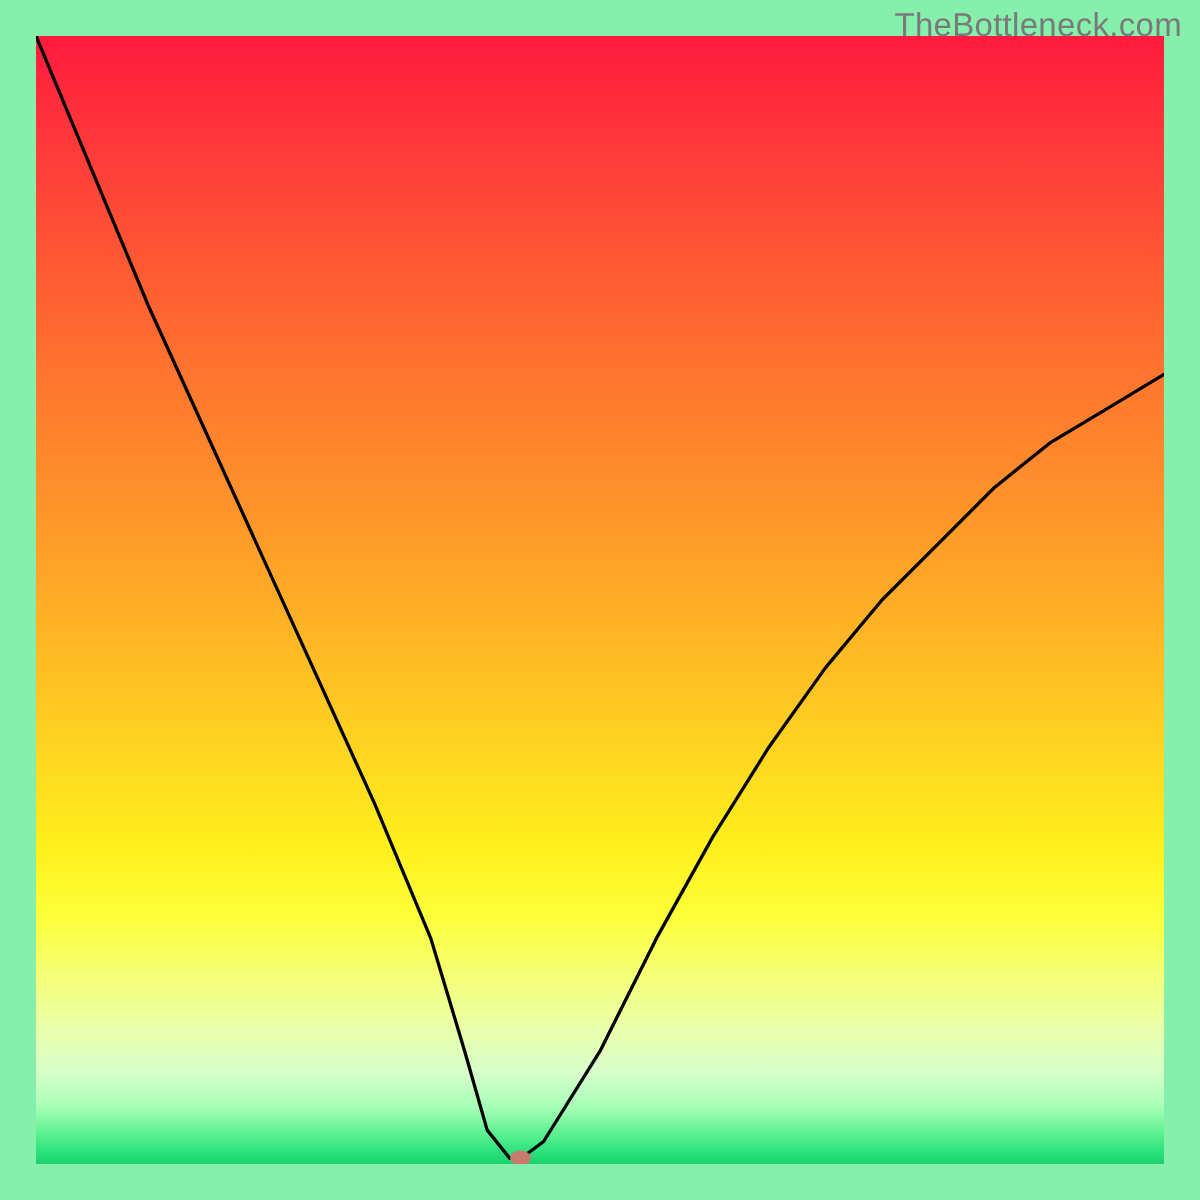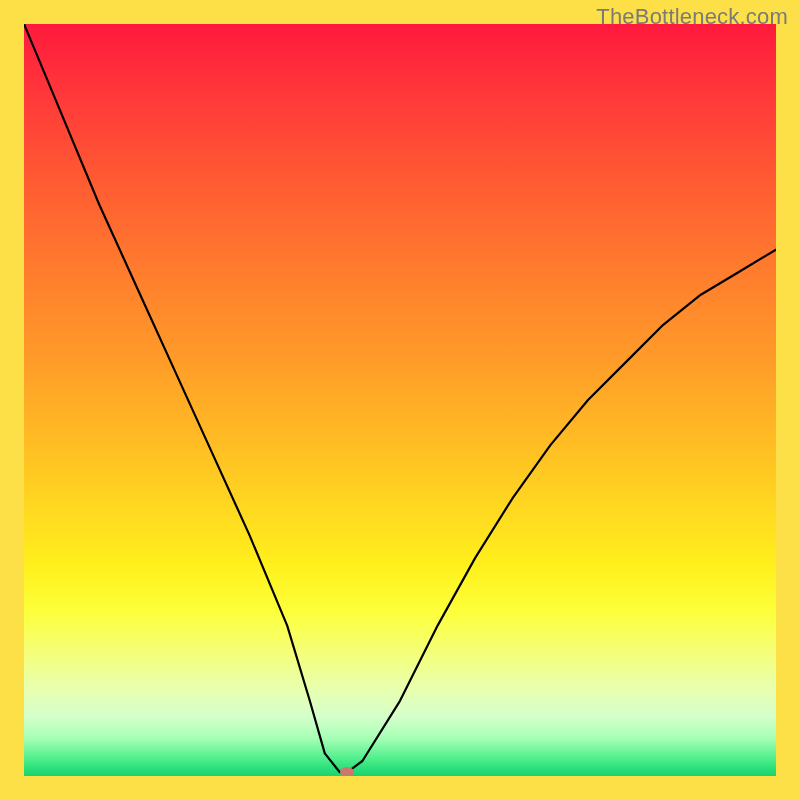--- a/index.html
+++ b/index.html
@@ -8,21 +8,21 @@
     width: 800px;
     height: 800px;
     background: #000;
     overflow: hidden;
     font-family: Arial, Helvetica, sans-serif;
   }
   .frame {
     position: relative;
     width: 800px;
     height: 800px;
-    background: #fde047;
+    background: #86efac;
   }
   .watermark {
     position: absolute;
     top: 4px;
     right: 12px;
     color: #7a7a7a;
     font-size: 22px;
     font-weight: 500;
     letter-spacing: 0.2px;
     z-index: 10;

